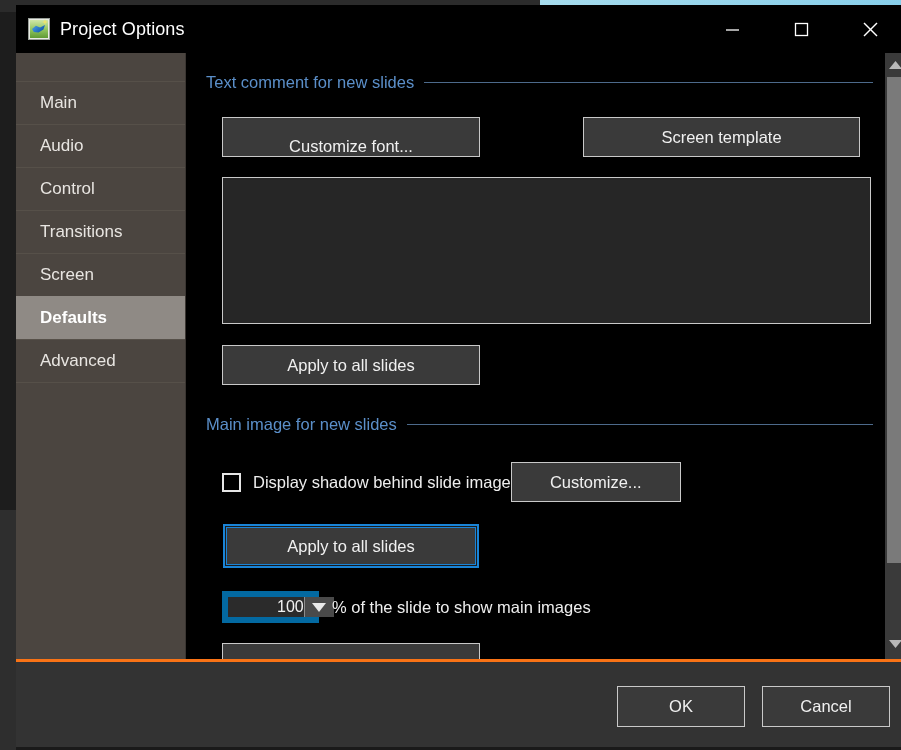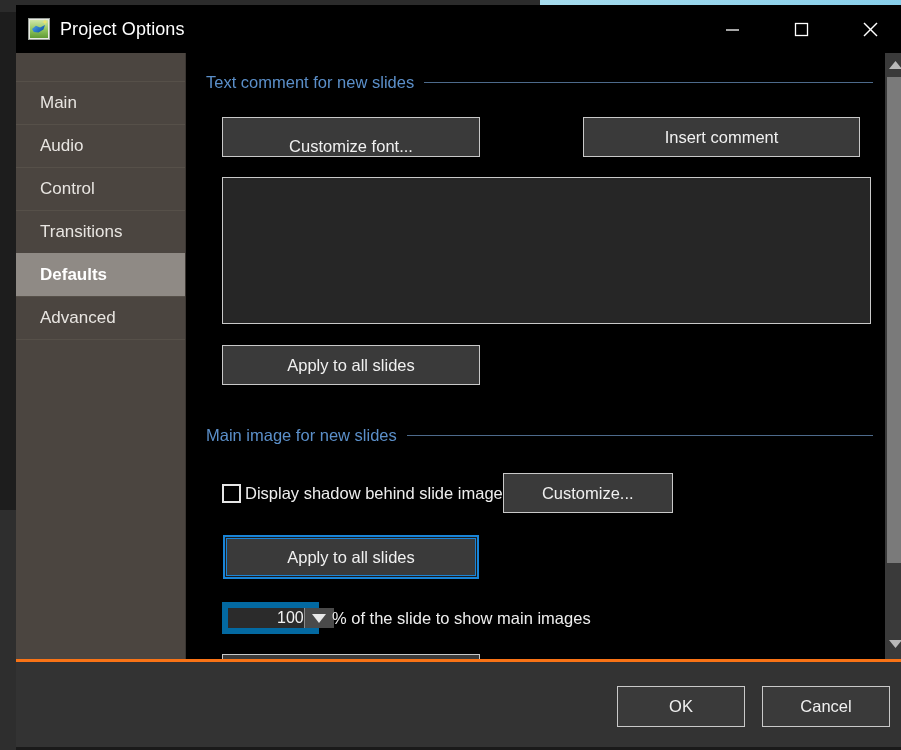--- a/index.html
+++ b/index.html
@@ -219,21 +219,21 @@
 
   #comment-box {
     background: #262626;
     border: 1px solid #c9c9c9;
     height: 147px;
   }
 
   .check-row {
     display: flex;
     align-items: center;
-    gap: 4px;
+    gap: 12px;
   }
   .cbox {
     width: 19px; height: 19px;
     border: 2px solid #e6e6e6;
     background: transparent;
     flex: 0 0 auto;
   }
   .check-label {
     color: #eeeeee;
     font-size: 16.5px;
@@ -374,20 +374,23 @@
       </div>
       <div class="side-item">
         <span>Audio</span>
       </div>
       <div class="side-item">
         <span>Control</span>
       </div>
       <div class="side-item">
         <span>Transitions</span>
       </div>
+      <div class="side-item">
+        <span>Screen</span>
+      </div>
       <div class="side-item active">
         <span>Defaults</span>
       </div>
       <div class="side-item">
         <span>Advanced</span>
       </div>
     </div>
 
     <div id="content-wrap">
       <div id="content">
@@ -395,33 +398,33 @@
         <div class="group-head" style="margin-top:20px;">
           <span>Text comment for new slides</span>
           <span class="rule"></span>
         </div>
 
         <div style="display:flex; margin-top:25px; padding:0 2px 0 16px;">
           <div class="btn" style="width:258px;align-items:flex-end;">
             <span>Customize font...</span>
           </div>
           <div class="btn" style="width:277px; margin-left:103px;">
-            <span>Insert comment</span>
+            <span>Screen template</span>
           </div>
         </div>
 
         <div id="comment-box" style="margin:20px 2px 0 16px;">
           <span></span>
         </div>
 
         <div class="btn" style="width:258px; margin:21px 0 0 16px;">
           <span>Apply to all slides</span>
         </div>
 
-        <div class="group-head" style="margin-top:41px;">
+        <div class="group-head" style="margin-top:30px;">
           <span>Main image for new slides</span>
           <span class="rule"></span>
         </div>
 
         <div style="display:flex; align-items:center; margin-top:28px; padding-left:16px;">
           <div class="check-row">
             <span class="cbox"></span>
             <span class="check-label">Display shadow behind slide image</span>
           </div>
           <div class="btn" style="width:170px; ">

